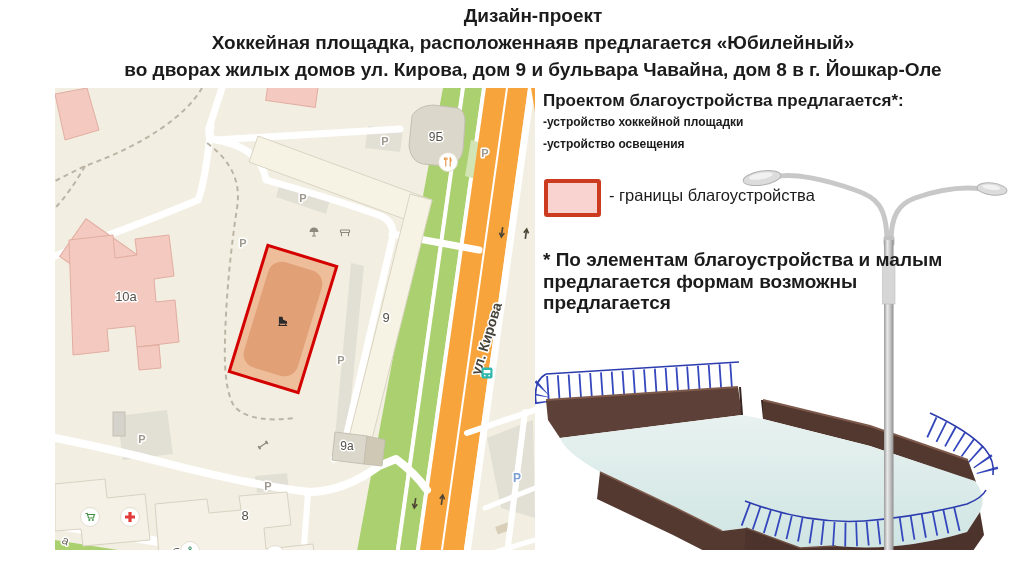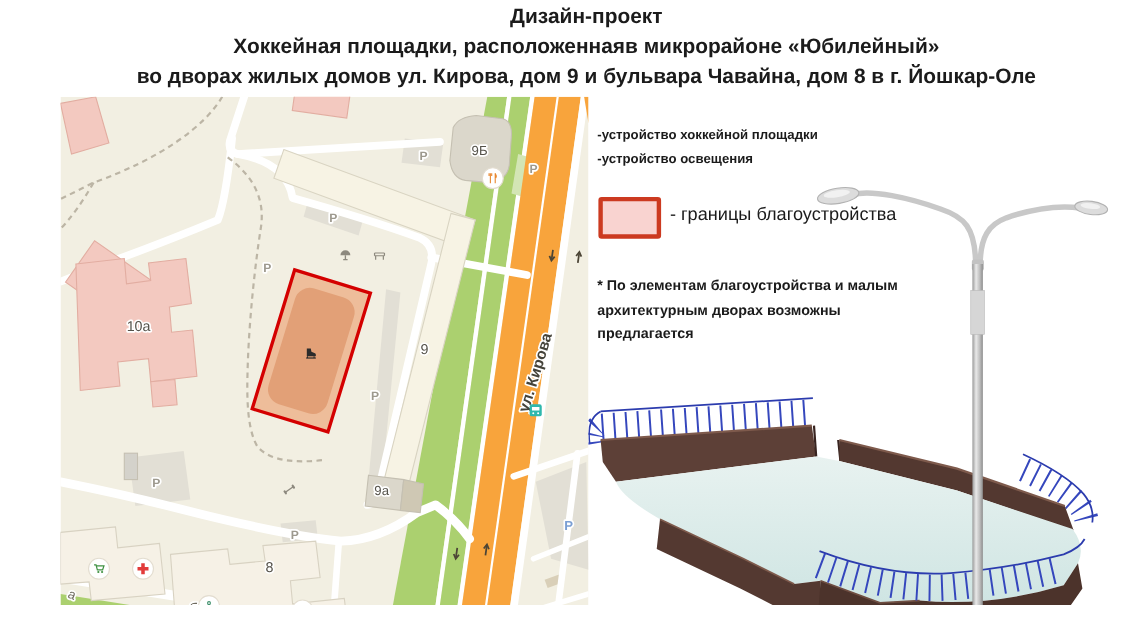--- a/index.html
+++ b/index.html
@@ -8,32 +8,32 @@
   .title{position:absolute;left:42px;top:2px;width:982px;text-align:center;
          font-size:19px;line-height:27px;font-weight:bold;color:#1b1b1b;}
   .map-svg{position:absolute;left:55px;top:88px;width:480px;height:490px;}
   .render-svg{position:absolute;left:535px;top:85px;width:489px;height:493px;}
   .rp-heading{position:absolute;left:543px;top:91px;font-size:17px;font-weight:bold;}
   .rp-item1{position:absolute;left:543px;top:115px;font-size:12px;font-weight:bold;}
   .rp-item2{position:absolute;left:543px;top:137px;font-size:12px;font-weight:bold;}
   .legend-swatch{position:absolute;left:544px;top:179px;width:57px;height:38px;box-sizing:border-box;
                  background:#f9d3d0;border:4px solid #cc3a20;border-radius:3px;}
   .legend-label{position:absolute;left:609px;top:186px;font-size:16.5px;font-weight:normal;}
-  .rp-note{position:absolute;left:543px;top:249px;font-size:13px;font-weight:bold;line-height:21.5px;}
+  .rp-note{position:absolute;left:543px;top:249px;font-size:19px;font-weight:bold;line-height:21.5px;}
   svg{font-family:"Liberation Sans",sans-serif;}
   .halo{paint-order:stroke;stroke:#ffffff;stroke-width:3px;stroke-linejoin:round;}
 </style>
 </head>
 <body>
 
 <div class="page">
 
   <div class="title">
     <div>Дизайн-проект</div>
-    <div>Хоккейная площадки, расположеннаяв микрорайоне «Юбилейный»</div>
+    <div>Хоккейная площадка, расположеннаяв предлагается «Юбилейный»</div>
     <div>во дворах жилых домов ул. Кирова, дом 9 и бульвара Чавайна, дом 8 в г. Йошкар-Оле</div>
   </div>
 
   <svg class="map-svg" viewBox="0 0 480 490">
     <rect width="480" height="490" fill="#f2efe2"></rect>
 
     <g fill="#e2dfd5">
       <polygon points="62,328 112,322 118,366 68,372"></polygon>
       <polygon points="313,38 348,42 345,64 310,60"></polygon>
       <polygon points="225,95 275,112 271,126 221,109"></polygon>
@@ -266,25 +266,26 @@
       <g transform="translate(992 189) rotate(7)">
         <ellipse rx="15" ry="6" fill="#dcdcdc" stroke="#b2b2b2"></ellipse>
         <ellipse cx="-1" cy="-1.6" rx="9" ry="2.6" fill="#f1f1f1"></ellipse>
       </g>
       <rect x="883.5" y="236" width="11" height="10" rx="2" fill="#c2c2c2"></rect>
       <rect x="884" y="240" width="9.5" height="338" fill="url(#poleG)"></rect>
       <rect x="882.5" y="264" width="12.5" height="40" fill="#d6d6d6" stroke="#b5b5b5" stroke-width="0.5"></rect>
     </g>
   </svg>
 
+  <div class="rp-heading">Проектом благоустройства предлагается*:</div>
   <div class="rp-item1">-устройство хоккейной площадки</div>
   <div class="rp-item2">-устройство освещения</div>
 
   <div class="legend-swatch"></div>
   <div class="legend-label">- границы благоустройства</div>
 
   <div class="rp-note">
     <div>* По элементам благоустройства и малым</div>
-    <div>архитектурным дворах возможны</div>
+    <div>предлагается формам возможны</div>
     <div>предлагается</div>
   </div>
 
 </div>
 
 </body></html>

